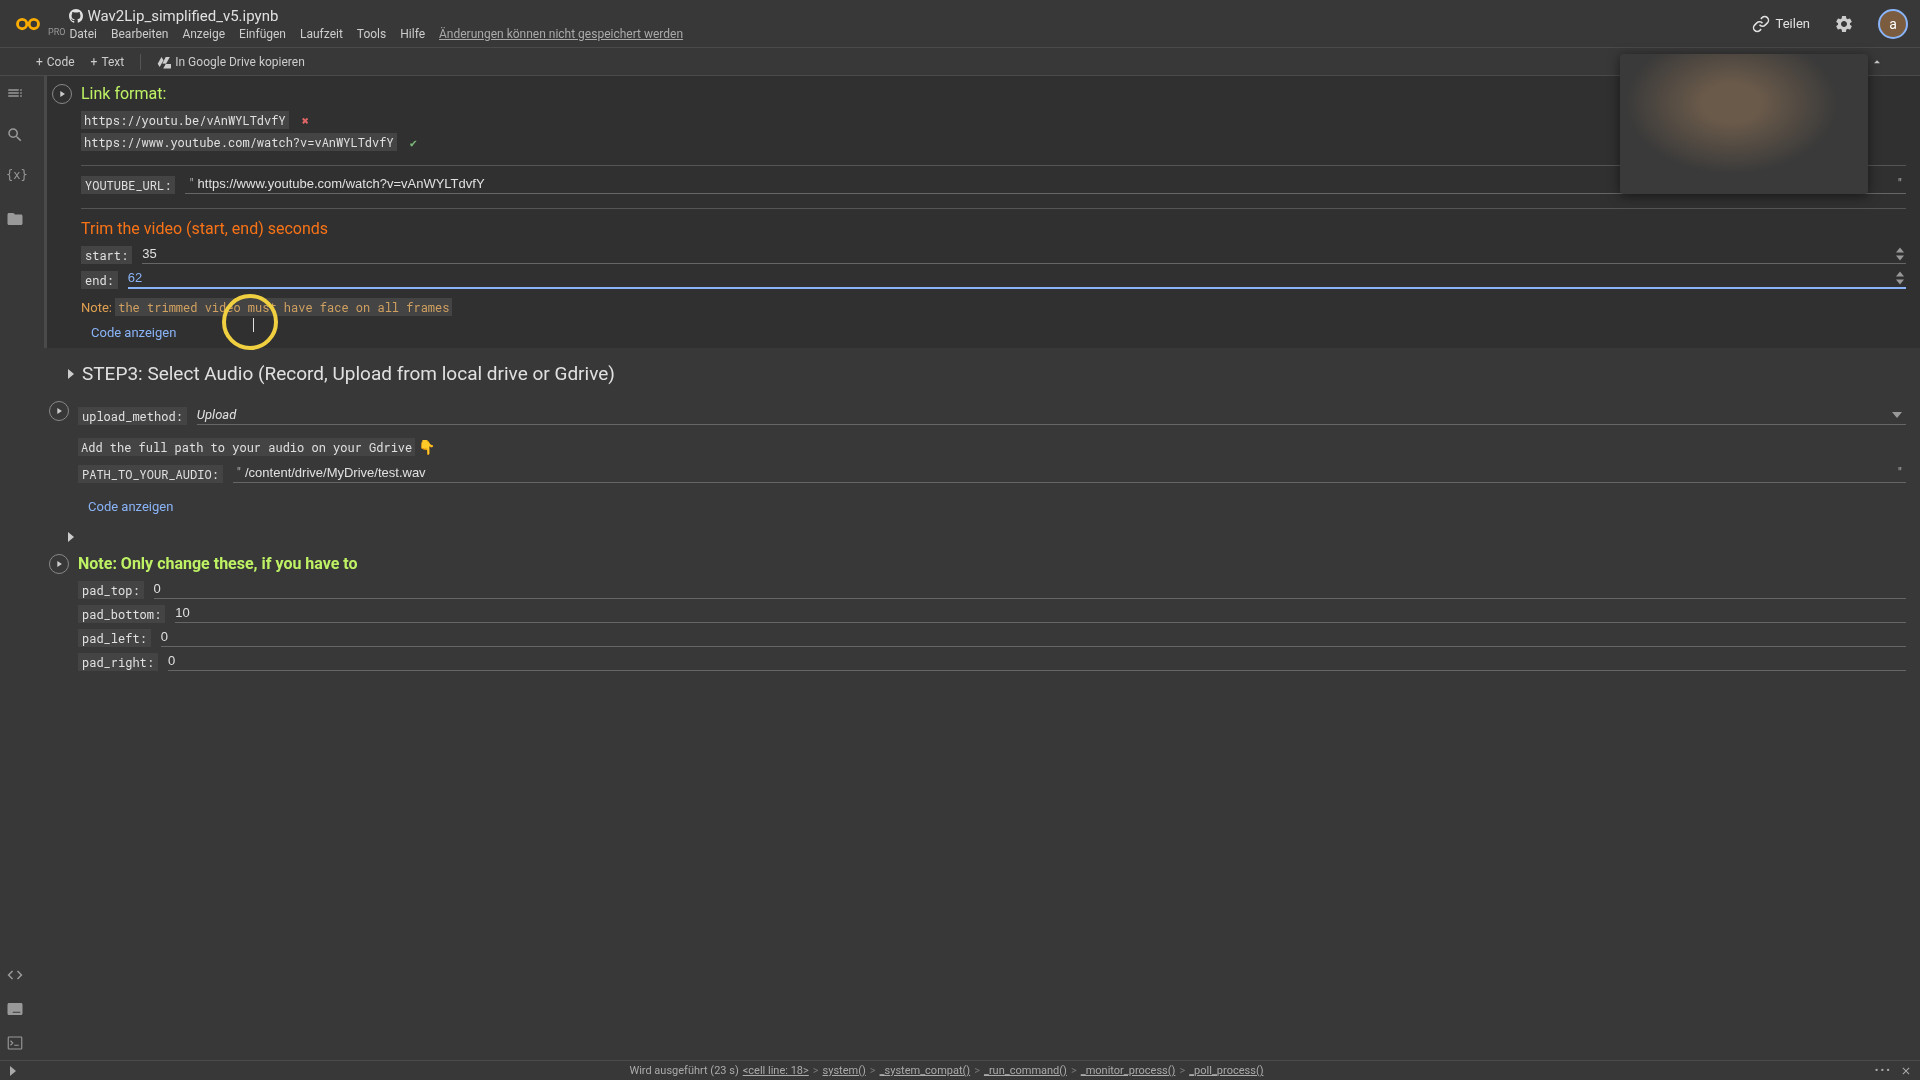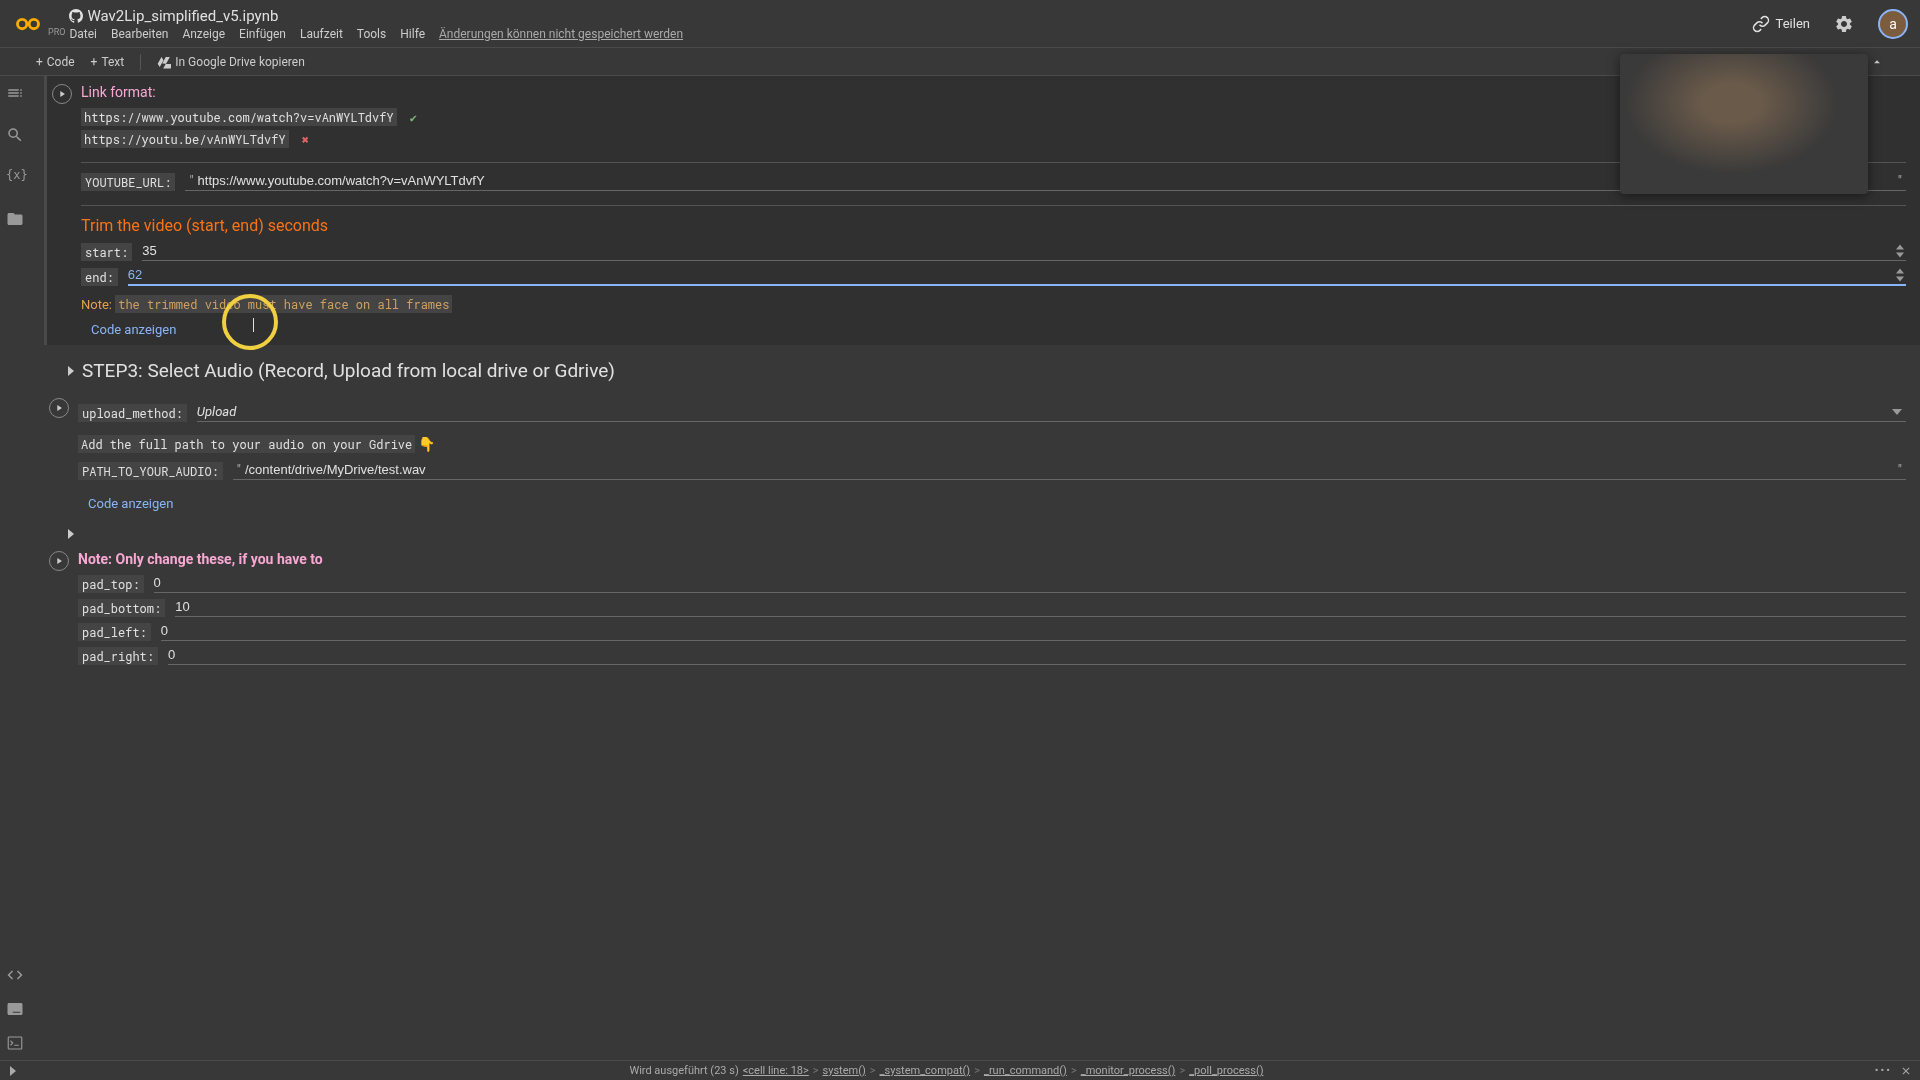--- a/index.html
+++ b/index.html
@@ -38,21 +38,21 @@
 .cell { display: flex; margin-left: 14px; }
 .cell.selected { border-left: 3px solid #4a4a4a; background: #303030; }
 .cell-gutter { width: 30px; display: flex; justify-content: center; padding-top: 8px; }
 .run-btn { width: 20px; height: 20px; border-radius: 50%; border: 1px solid #888; display: flex; align-items: center; justify-content: center; cursor: pointer; }
 .run-btn svg { width: 10px; height: 10px; fill: #ccc; }
 .cell-content { flex: 1; padding: 8px 14px 8px 4px; }
 
 .cell-toolbar { position: absolute; right: 18px; top: 82px; display: flex; gap: 12px; }
 .cell-tool-icon { width: 14px; height: 14px; fill: #ccc; cursor: pointer; }
 
-.form-title { font-size: 14px; color: #f9a8d4; margin-bottom: 8px; }
+.form-title { font-size: 16px; color: #bef264; margin-bottom: 8px; }
 .code-line { font-family: 'Roboto Mono', monospace; font-size: 12px; margin: 4px 0; }
 .code-bg { background: #444; padding: 1px 3px; display: inline-block; }
 .invalid-mark { color: #e06666; margin-left: 6px; }
 .valid-mark { color: #7ab87a; margin-left: 6px; }
 
 .hr { border: none; border-top: 1px solid #555; margin: 14px 0 10px 0; }
 
 .form-row { display: flex; align-items: center; margin: 6px 0; }
 .form-label { font-family: 'Roboto Mono', monospace; font-size: 12px; background: #444; padding: 1px 4px; margin-right: 10px; white-space: nowrap; }
 .form-input-wrap { flex: 1; position: relative; border-bottom: 1px solid #666; display: flex; align-items: center; padding-bottom: 2px; }
@@ -203,26 +203,26 @@
     <div class="cell-gutter">
       <div class="run-btn">
         <svg viewBox="0 0 24 24">
             <path d="M8 5v14l11-7z"></path>
           </svg>
       </div>
     </div>
     <div class="cell-content">
       <div class="form-title">Link format:</div>
       <div class="code-line">
+        <span class="code-bg">https://youtu.be/vAnWYLTdvfY</span>
+        <span class="invalid-mark">✖</span>
+      </div>
+      <div class="code-line">
         <span class="code-bg">https://www.youtube.com/watch?v=vAnWYLTdvfY</span>
         <span class="valid-mark">✔</span>
-      </div>
-      <div class="code-line">
-        <span class="code-bg">https://youtu.be/vAnWYLTdvfY</span>
-        <span class="invalid-mark">✖</span>
       </div>
       <hr class="hr">
       <div class="form-row">
         <span class="form-label">YOUTUBE_URL:</span>
         <div class="form-input-wrap">
           <span class="form-quote">"</span>
           <input class="form-input" value="https://www.youtube.com/watch?v=vAnWYLTdvfY" style="">
           <span class="form-quote">"</span>
         </div>
       </div>

